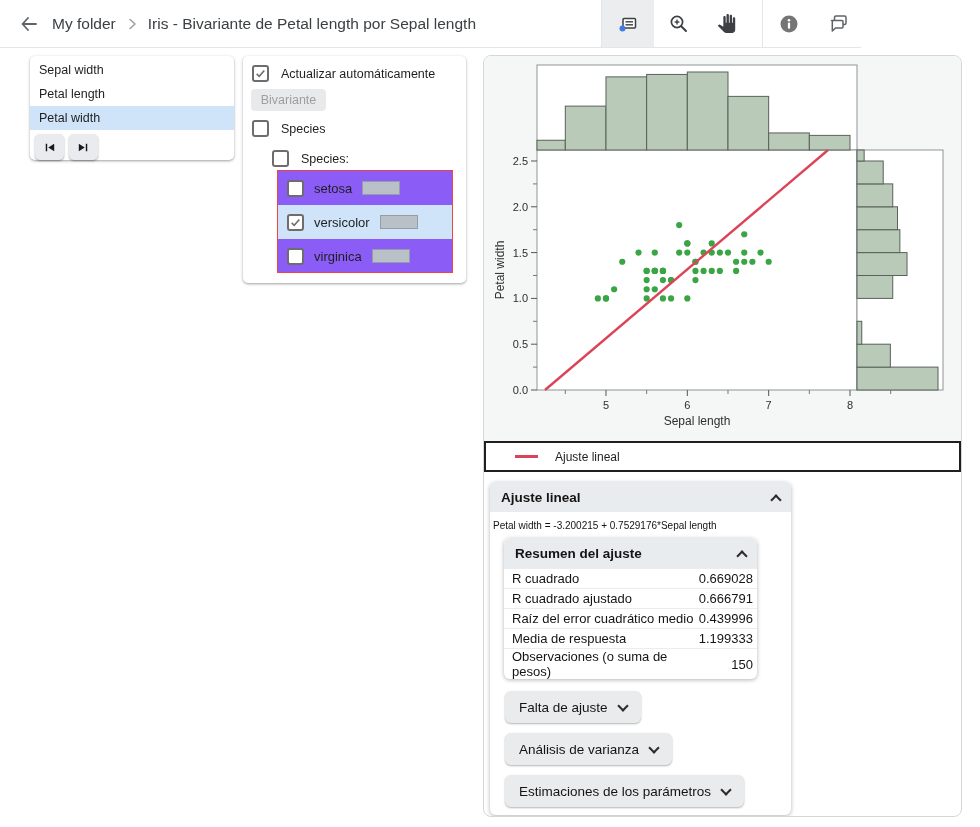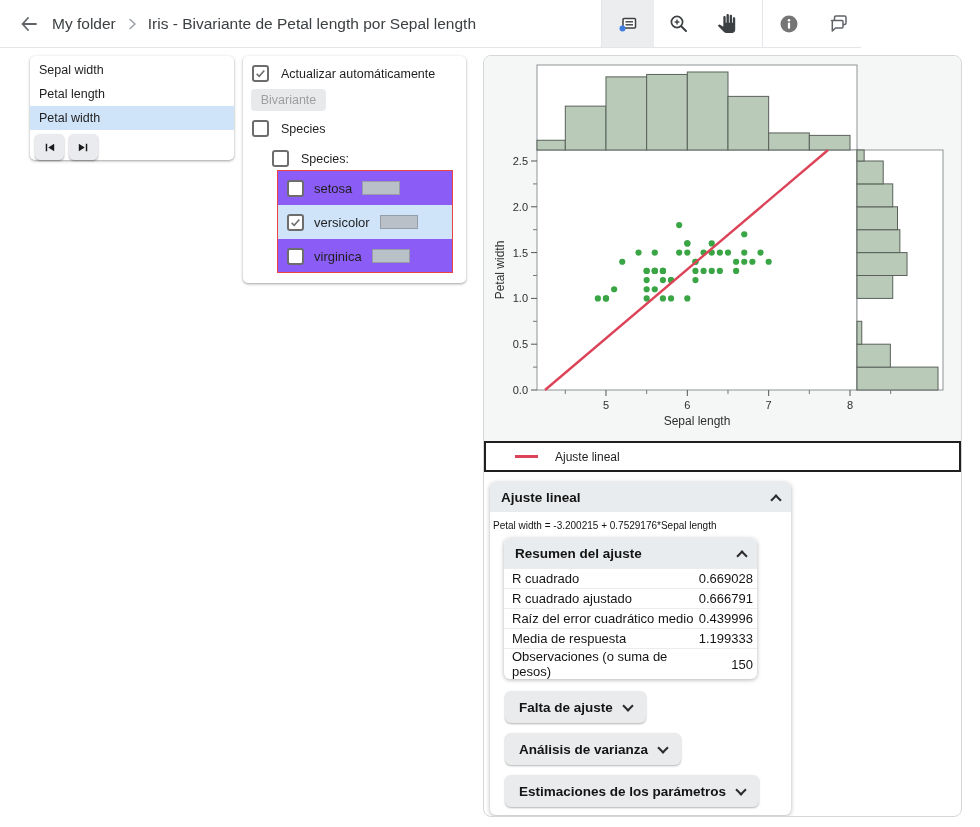--- a/index.html
+++ b/index.html
@@ -79,21 +79,21 @@
   .summary-card { margin-left:14px; width:253px; border-radius:6px; background:#fff;
     overflow:hidden; box-shadow:0 1px 4px rgba(0,0,0,.3); }
   .summary-table { width:100%; border-collapse:collapse; font-size:13px; color:#141414; }
   .summary-table td { height:20px; border-top:1px solid #ececec; }
   .summary-table td.lbl { padding-left:8px; }
   .summary-table td.val { text-align:right; padding-right:4px; }
 
   .collapse-group { margin:12px 0 0 15px; display:flex; flex-direction:column;
     gap:10px; align-items:flex-start; }
   .collapse-btn { display:inline-flex; align-items:center; gap:11px; height:32px;
-    padding:0 14px; background:#e9ebed; border:none; border-radius:6px; font-weight:bold;
+    padding:0 14px; background:#e9ebed; border:none; border-radius:6px; font-weight:normal;
     font-size:13.5px; color:#141414; box-shadow:0 1px 2px rgba(0,0,0,.3); cursor:pointer; }
 </style>
 </head>
 <body>
 
 <div class="app">
 
   <header class="topbar">
     <button class="back-btn">
       <svg width="20" height="20" viewBox="0 0 20 20">

